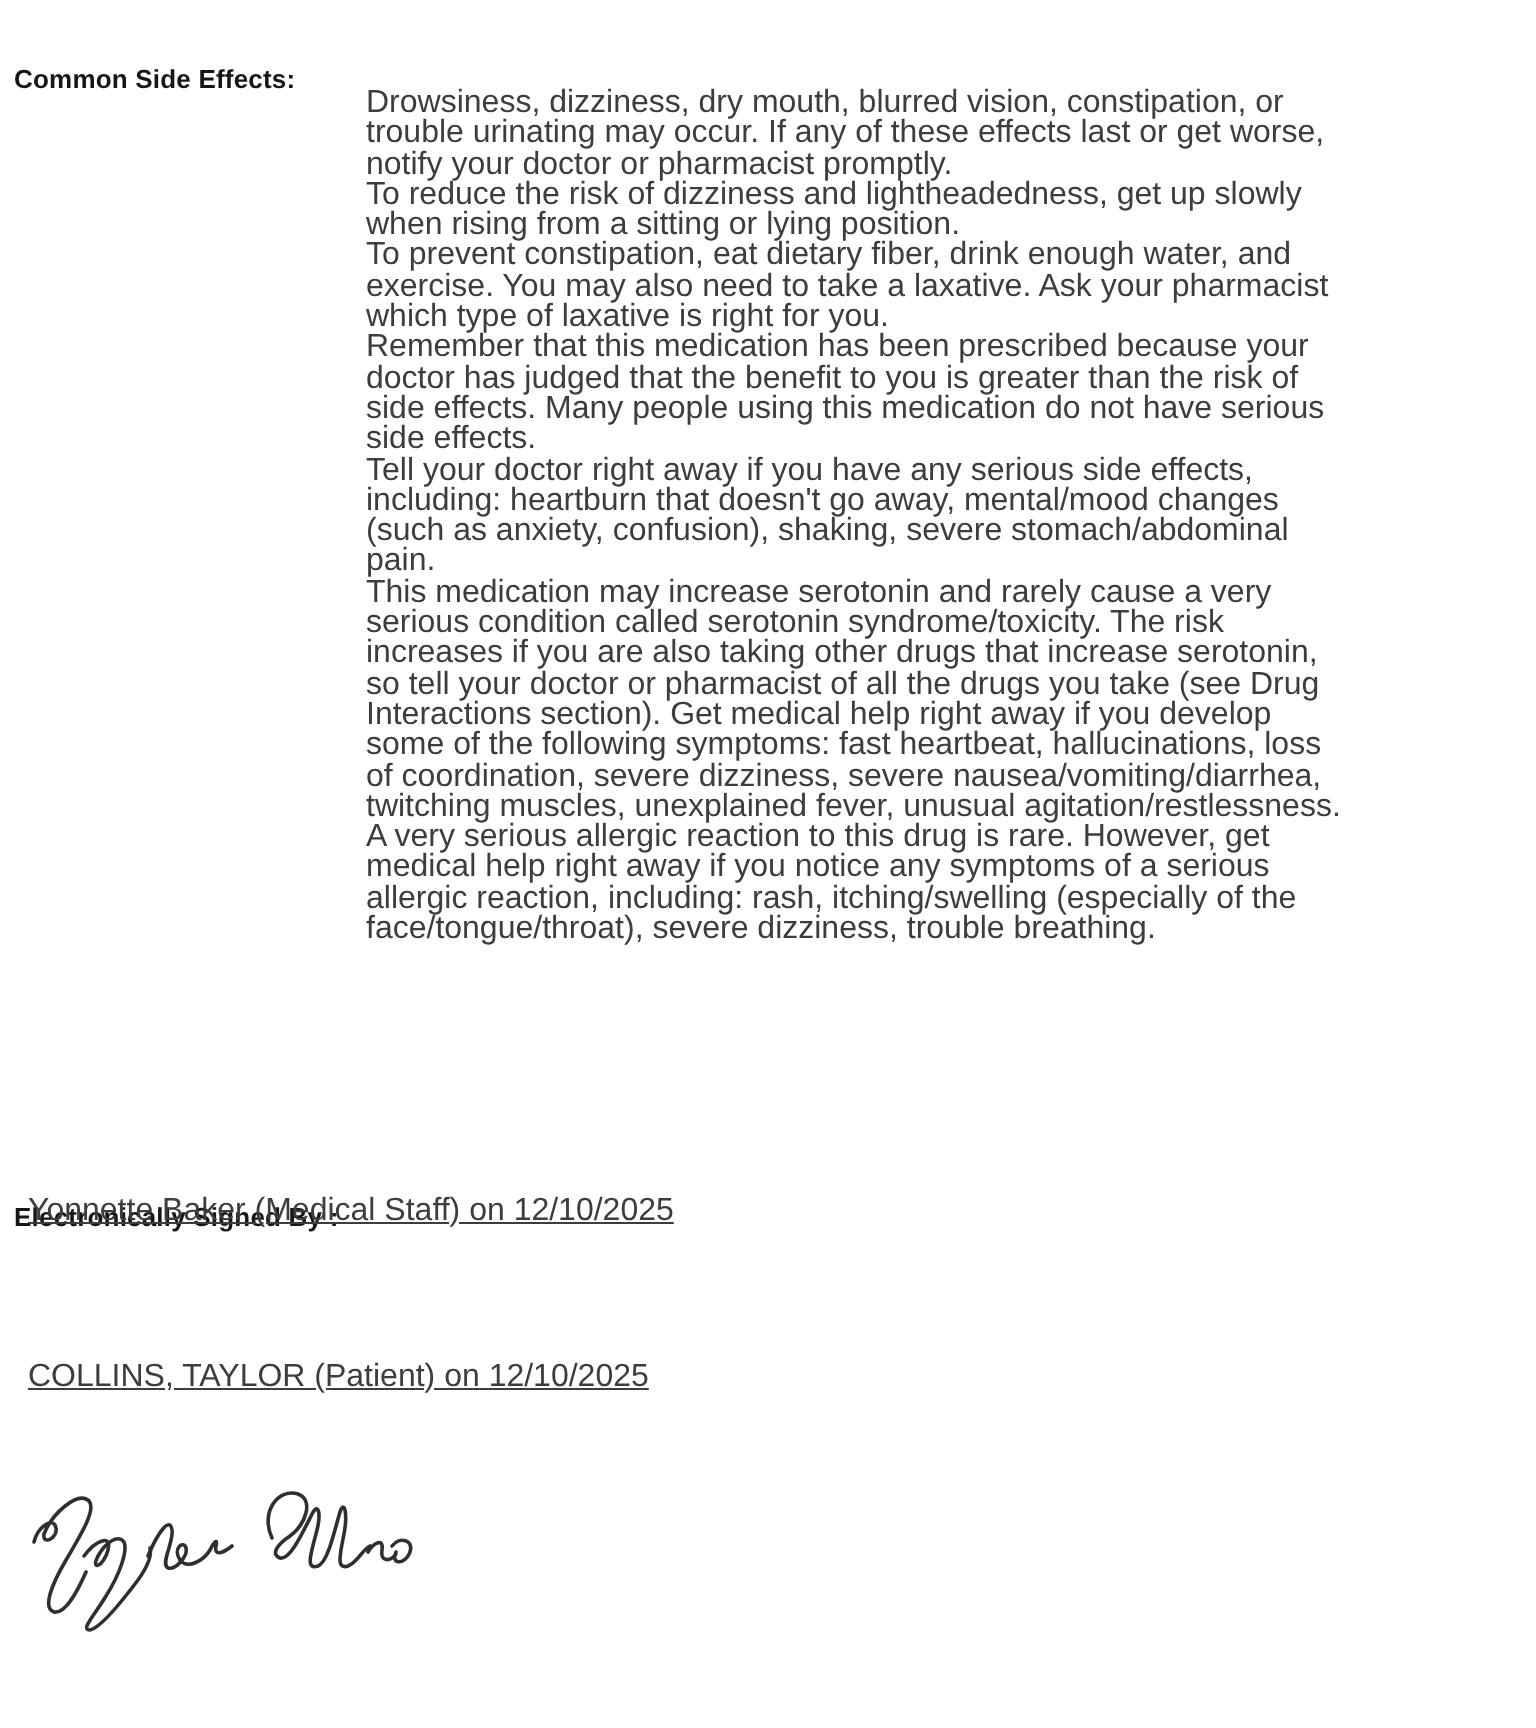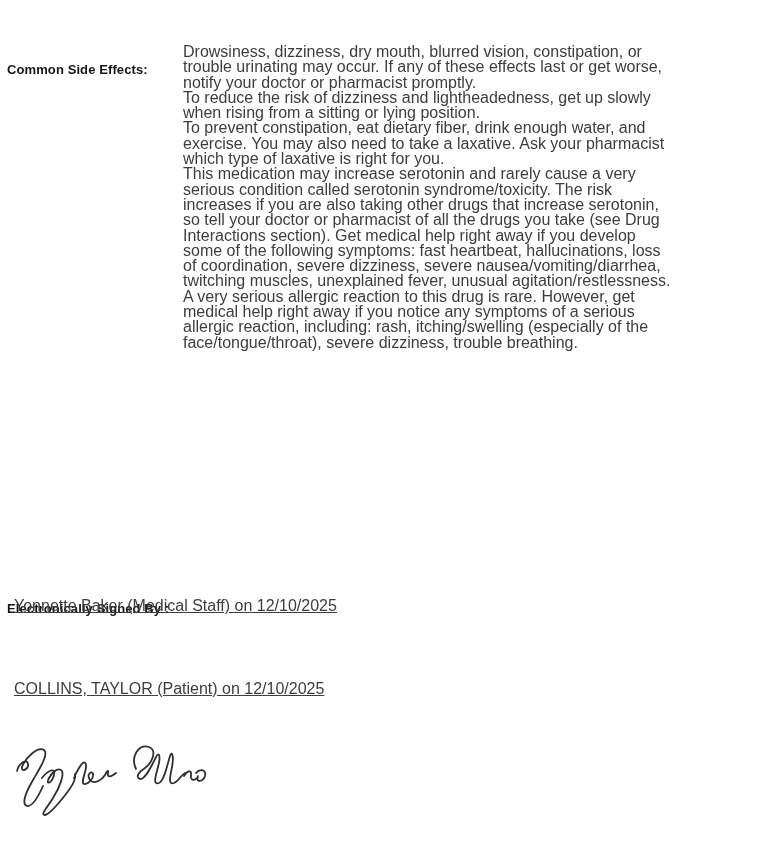--- a/index.html
+++ b/index.html
@@ -18,21 +18,21 @@
   }
   .page{position:absolute;inset:0;}
   .label{
     position:absolute;
     font-weight:bold;
     font-size:13px;
     color:var(--heading);
     letter-spacing:0.1px;
     white-space:nowrap;
   }
-  .label.common{left:7px;top:62px;}
+  .label.common{left:7px;top:32px;}
   .label.signed{left:7px;top:570px;margin-top:31px;}
   .content{
     position:absolute;
     left:183px;top:44px;width:492px;
     font-size:16px;line-height:15.3px;
     color:var(--text);
   }
   .content p{margin:0;padding:0;}
   .sig-line{
     position:absolute;
@@ -61,20 +61,22 @@
 <body>
 
 <div class="page">
 
   <div class="label common">Common Side Effects:</div>
 
   <div class="content">
     <p>Drowsiness, dizziness, dry mouth, blurred vision, constipation, or trouble urinating may occur. If any of these effects last or get worse, notify your doctor or pharmacist promptly.</p>
     <p>To reduce the risk of dizziness and lightheadedness, get up slowly when rising from a sitting or lying position.</p>
     <p>To prevent constipation, eat dietary fiber, drink enough water, and exercise. You may also need to take a laxative. Ask your pharmacist which type of laxative is right for you.</p>
+    <p>Remember that this medication has been prescribed because your doctor has judged that the benefit to you is greater than the risk of side effects. Many people using this medication do not have serious side effects.</p>
+    <p>Tell your doctor right away if you have any serious side effects, including: heartburn that doesn't go away, mental/mood changes (such as anxiety, confusion), shaking, severe stomach/abdominal pain.</p>
     <p>This medication may increase serotonin and rarely cause a very serious condition called serotonin syndrome/toxicity. The risk increases if you are also taking other drugs that increase serotonin, so tell your doctor or pharmacist of all the drugs you take (see Drug Interactions section). Get medical help right away if you develop some of the following symptoms: fast heartbeat, hallucinations, loss of coordination, severe dizziness, severe nausea/vomiting/diarrhea, twitching muscles, unexplained fever, unusual agitation/restlessness.</p>
     <p>A very serious allergic reaction to this drug is rare. However, get medical help right away if you notice any symptoms of a serious allergic reaction, including: rash, itching/swelling (especially of the face/tongue/throat), severe dizziness, trouble breathing.</p>
   </div>
 
   <div class="label signed">Electronically Signed By :</div>
 
   <div class="sig-line staff">Yonnette Baker (Medical Staff) on 12/10/2025</div>
 
   <div class="sig-line patient">COLLINS, TAYLOR (Patient) on 12/10/2025</div>
 

